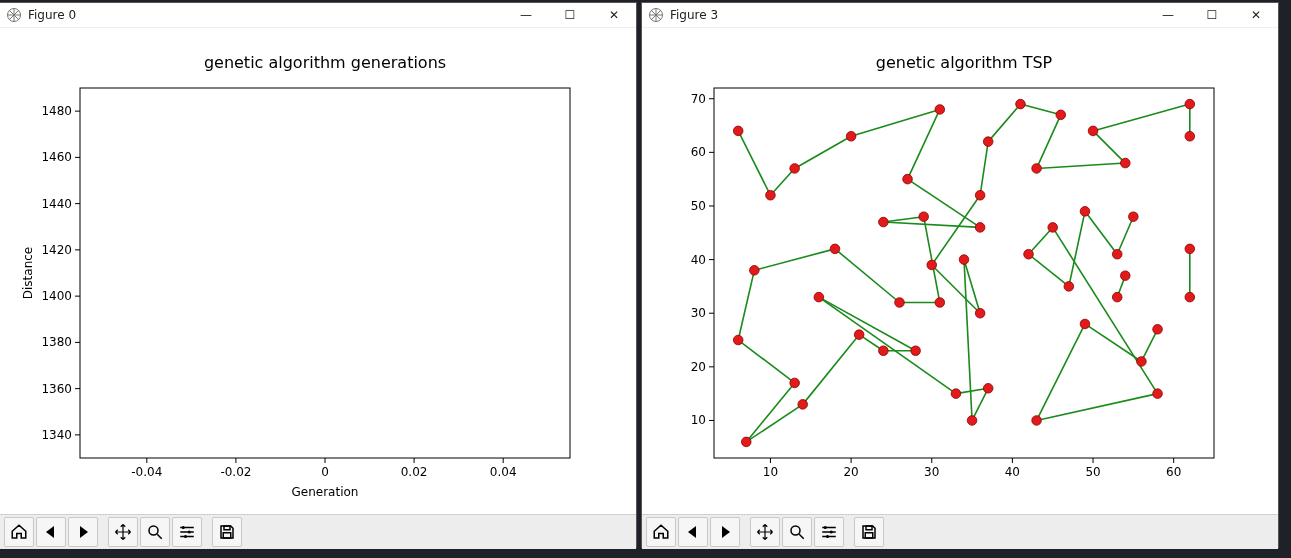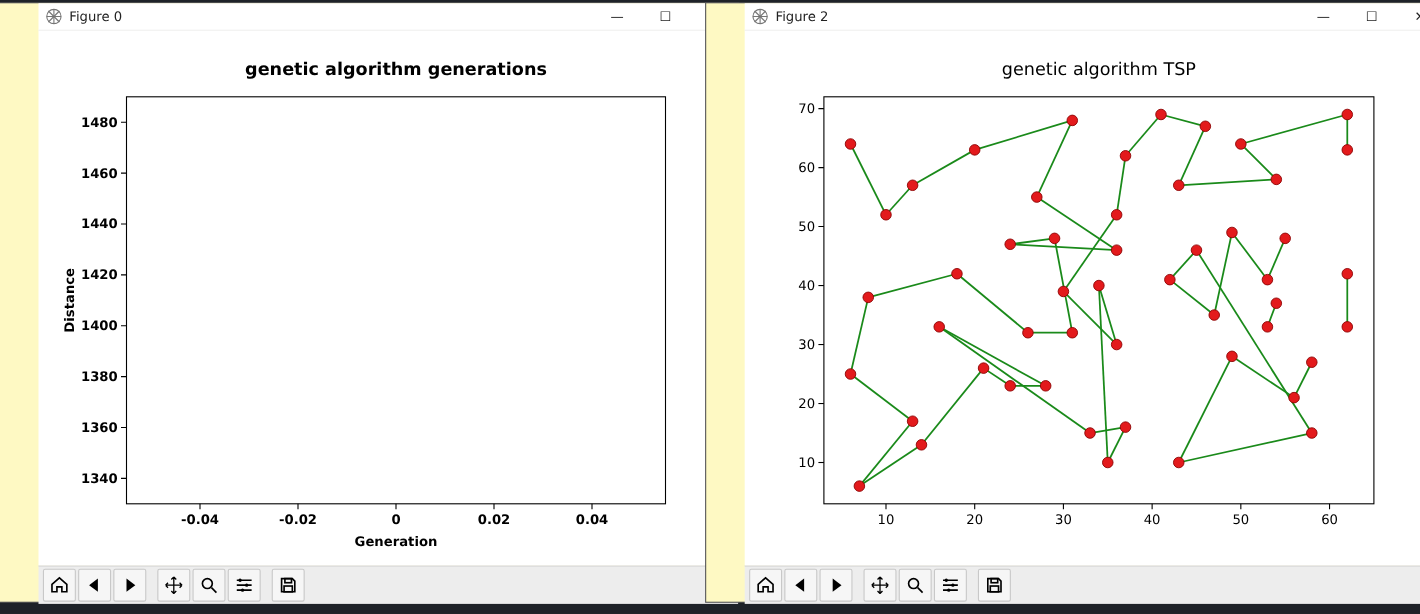--- a/index.html
+++ b/index.html
@@ -1,17 +1,17 @@
 <!DOCTYPE html>
 <html><head>
 <meta charset="utf-8">
 <style>
   html,body{margin:0;padding:0;background:#1e2228;font-family:"DejaVu Sans","Segoe UI",Arial,sans-serif;font-size:12px;color:#000;}
   .desktop{position:relative;width:1291px;height:558px;background:#1e2228;overflow:hidden;}
-  .mpl-window{position:absolute;background:#fef9c3;box-shadow:0 0 0 1px #555;padding-left:35px;}
+  .mpl-window{position:absolute;background:#bef264;box-shadow:0 0 0 1px #555;}
   .titlebar{height:24px;background:#fff;display:flex;align-items:center;border-bottom:1px solid #eee;}
   .titlebar .mpl-icon{width:16px;height:16px;margin:0 6px;display:flex;align-items:center;justify-content:center;}
   .titlebar .title{flex:0 0 auto;font-size:12px;color:#222;}
   .titlebar .spacer{flex:1 1 auto;}
   .winbtn{width:44px;height:24px;display:flex;align-items:center;justify-content:center;font-size:12px;color:#222;}
   .plot-area{position:relative;background:#fff;}
   svg{display:block;}
   .toolbar{height:34px;background:#ededed;border-top:1px solid #d0d0d0;display:flex;align-items:center;gap:2px;padding:0 4px;}
   .tbtn{width:28px;height:28px;display:flex;align-items:center;justify-content:center;border:1px solid #c8c8c8;background:#f6f6f6;border-radius:2px;}
   .tsep{width:6px;}
@@ -37,21 +37,21 @@
             <line x1="13" y1="3" x2="3" y2="13" stroke="#777"></line>
           </svg>
     </span>
     <span class="title">Figure 0</span>
     <span class="spacer"></span>
     <div class="winbtn">—</div>
     <div class="winbtn">☐</div>
     <div class="winbtn">✕</div>
   </div>
 
-  <div class="plot-area" style="height:486px;font-weight:bold;">
+  <div class="plot-area" style="height:486px;">
     <svg id="svg0" width="636" height="486">
           <text x="325" y="40" text-anchor="middle" class="chart-title">genetic algorithm generations</text>
           <rect x="80" y="60" width="490" height="370" class="frame"></rect>
           <line x1="146.8181818181818" y1="430" x2="146.8181818181818" y2="435" class="tickline"></line>
           <text x="146.8181818181818" y="448" text-anchor="middle" class="tick">-0.04</text>
           <line x1="235.90909090909093" y1="430" x2="235.90909090909093" y2="435" class="tickline"></line>
           <text x="235.90909090909093" y="448" text-anchor="middle" class="tick">-0.02</text>
           <line x1="325" y1="430" x2="325" y2="435" class="tickline"></line>
           <text x="325" y="448" text-anchor="middle" class="tick">0</text>
           <line x1="414.09090909090907" y1="430" x2="414.09090909090907" y2="435" class="tickline"></line>
@@ -130,21 +130,21 @@
   <div class="titlebar">
     <span class="mpl-icon">
       <svg viewBox="0 0 16 16" width="16" height="16">
             <circle cx="8" cy="8" r="6.5" fill="none" stroke="#777" stroke-width="1"></circle>
             <line x1="8" y1="1.5" x2="8" y2="14.5" stroke="#777"></line>
             <line x1="1.5" y1="8" x2="14.5" y2="8" stroke="#777"></line>
             <line x1="3" y1="3" x2="13" y2="13" stroke="#777"></line>
             <line x1="13" y1="3" x2="3" y2="13" stroke="#777"></line>
           </svg>
     </span>
-    <span class="title">Figure 2</span>
+    <span class="title">Figure 3</span>
     <span class="spacer"></span>
     <div class="winbtn">—</div>
     <div class="winbtn">☐</div>
     <div class="winbtn">✕</div>
   </div>
 
   <div class="plot-area" style="height:486px;text-align:center;">
     <svg id="svg1" width="636" height="486">
           <text x="322" y="40" text-anchor="middle" class="chart-title">genetic algorithm TSP</text>
           <rect x="72" y="60" width="500" height="370" class="frame"></rect>

